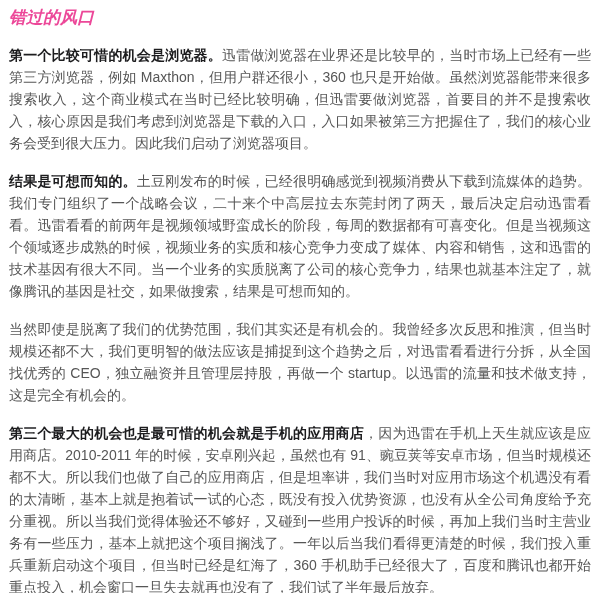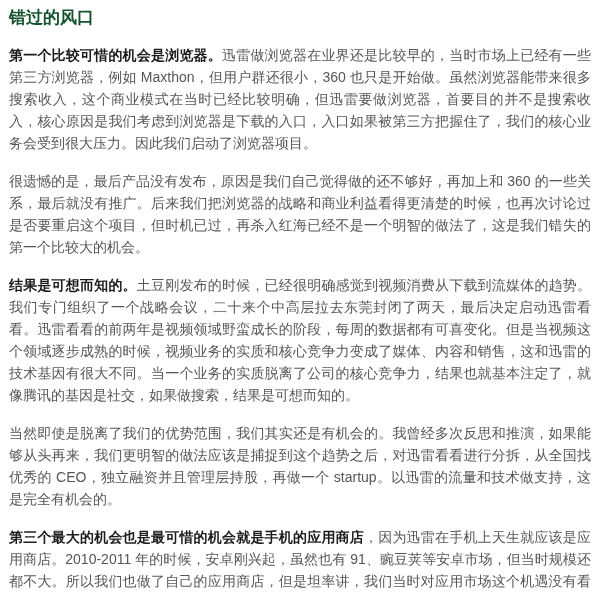--- a/index.html
+++ b/index.html
@@ -14,21 +14,22 @@
     font-family: "Liberation Sans", "DejaVu Sans", sans-serif;
   }
   .article {
     padding: 6px 9px 0 9px;
   }
   .page-title {
     margin: 0 0 14px 0;
     font-size: 17px;
     line-height: 24px;
     font-weight: 700;
-    color: #14532d;
+    color: #ec4899;
+    font-style: italic;
   }
   .para {
     margin: 0 0 16px 0;
     font-size: 14px;
     line-height: 22px;
     color: #565656;
     text-align: justify;
     word-break: break-all;
   }
   .para .lead {
@@ -40,29 +41,26 @@
 <body>
 
 <main class="article">
 
   <h1 class="page-title">错过的风口</h1>
 
   <p class="para">
     <strong class="lead">第一个比较可惜的机会是浏览器。</strong><span>迅雷做浏览器在业界还是比较早的，当时市场上已经有一些第三方浏览器，例如 Maxthon，但用户群还很小，360 也只是开始做。虽然浏览器能带来很多搜索收入，这个商业模式在当时已经比较明确，但迅雷要做浏览器，首要目的并不是搜索收入，核心原因是我们考虑到浏览器是下载的入口，入口如果被第三方把握住了，我们的核心业务会受到很大压力。因此我们启动了浏览器项目。</span>
   </p>
 
-  <p class="para">
-    <strong class="lead"></strong><span>很遗憾的是，最后产品没有发布，原因是我们自己觉得做的还不够好，再加上和 360 的一些关系，最后就没有推广。后来我们把浏览器的战略和商业利益看得更清楚的时候，也再次讨论过是否要重启这个项目，但时机已过，再杀入红海已经不是一个明智的做法了，这是我们错失的第一个比较大的机会。</span>
-  </p>
 
   <p class="para">
     <strong class="lead">结果是可想而知的。</strong><span>土豆刚发布的时候，已经很明确感觉到视频消费从下载到流媒体的趋势。我们专门组织了一个战略会议，二十来个中高层拉去东莞封闭了两天，最后决定启动迅雷看看。迅雷看看的前两年是视频领域野蛮成长的阶段，每周的数据都有可喜变化。但是当视频这个领域逐步成熟的时候，视频业务的实质和核心竞争力变成了媒体、内容和销售，这和迅雷的技术基因有很大不同。当一个业务的实质脱离了公司的核心竞争力，结果也就基本注定了，就像腾讯的基因是社交，如果做搜索，结果是可想而知的。</span>
   </p>
 
   <p class="para">
-    <strong class="lead"></strong><span>当然即使是脱离了我们的优势范围，我们其实还是有机会的。我曾经多次反思和推演，如果能够从头再来，我们更明智的做法应该是捕捉到这个趋势之后，对迅雷看看进行分拆，从全国找优秀的 CEO，独立融资并且管理层持股，再做一个 startup。以迅雷的流量和技术做支持，这是完全有机会的。</span>
+    <strong class="lead"></strong><span>当然即使是脱离了我们的优势范围，我们其实还是有机会的。我曾经多次反思和推演，但当时规模还都不大，我们更明智的做法应该是捕捉到这个趋势之后，对迅雷看看进行分拆，从全国找优秀的 CEO，独立融资并且管理层持股，再做一个 startup。以迅雷的流量和技术做支持，这是完全有机会的。</span>
   </p>
 
   <p class="para">
     <strong class="lead">第三个最大的机会也是最可惜的机会就是手机的应用商店</strong><span>，因为迅雷在手机上天生就应该是应用商店。2010-2011 年的时候，安卓刚兴起，虽然也有 91、豌豆荚等安卓市场，但当时规模还都不大。所以我们也做了自己的应用商店，但是坦率讲，我们当时对应用市场这个机遇没有看的太清晰，基本上就是抱着试一试的心态，既没有投入优势资源，也没有从全公司角度给予充分重视。所以当我们觉得体验还不够好，又碰到一些用户投诉的时候，再加上我们当时主营业务有一些压力，基本上就把这个项目搁浅了。一年以后当我们看得更清楚的时候，我们投入重兵重新启动这个项目，但当时已经是红海了，360 手机助手已经很大了，百度和腾讯也都开始重点投入，机会窗口一旦失去就再也没有了，我们试了半年最后放弃。</span>
   </p>
 
 </main>
 
 </body></html>

